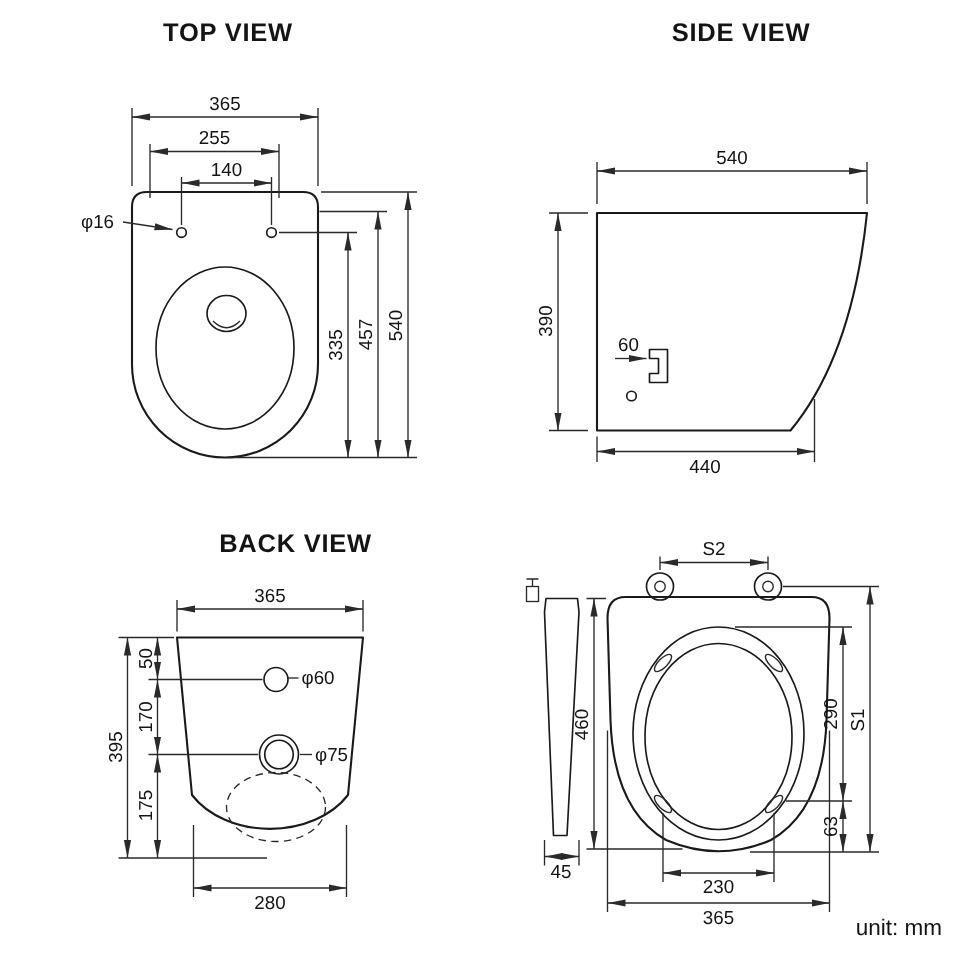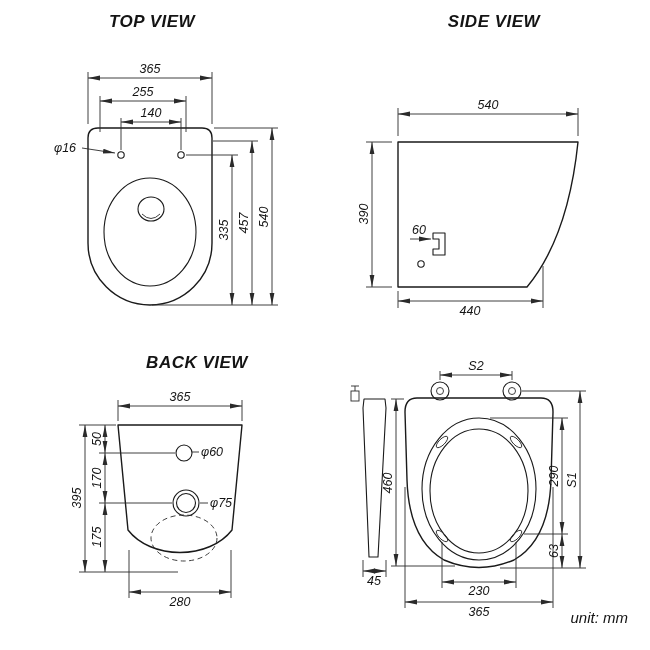--- a/index.html
+++ b/index.html
@@ -1,18 +1,18 @@
 <!DOCTYPE html>
 <html><head>
 <meta charset="utf-8">
 <style>
   html,body{margin:0;padding:0;background:#ffffff;}
   .canvas{
     position:relative;width:650px;height:650px;background:#ffffff;
-    font-family:"Liberation Sans",sans-serif;overflow:hidden;font-style:italic;
+    font-family:"Liberation Sans",sans-serif;overflow:hidden;
   }
   svg{display:block;}
   text{fill:#141414;font-size:12.5px;font-family:"Liberation Sans",sans-serif;}
   .title{font-size:17px;font-weight:700;letter-spacing:.5px;}
   .unit{font-size:15px;}
   .outline{fill:none;stroke:#1a1a1a;stroke-width:1.4;stroke-linejoin:round;stroke-linecap:round;}
   .mid{fill:none;stroke:#1a1a1a;stroke-width:1.1;stroke-linejoin:round;}
   .dim{fill:none;stroke:#2a2a2a;stroke-width:.9;stroke-linecap:butt;}
   .dash{stroke-dasharray:5 3.5;}
 </style>

